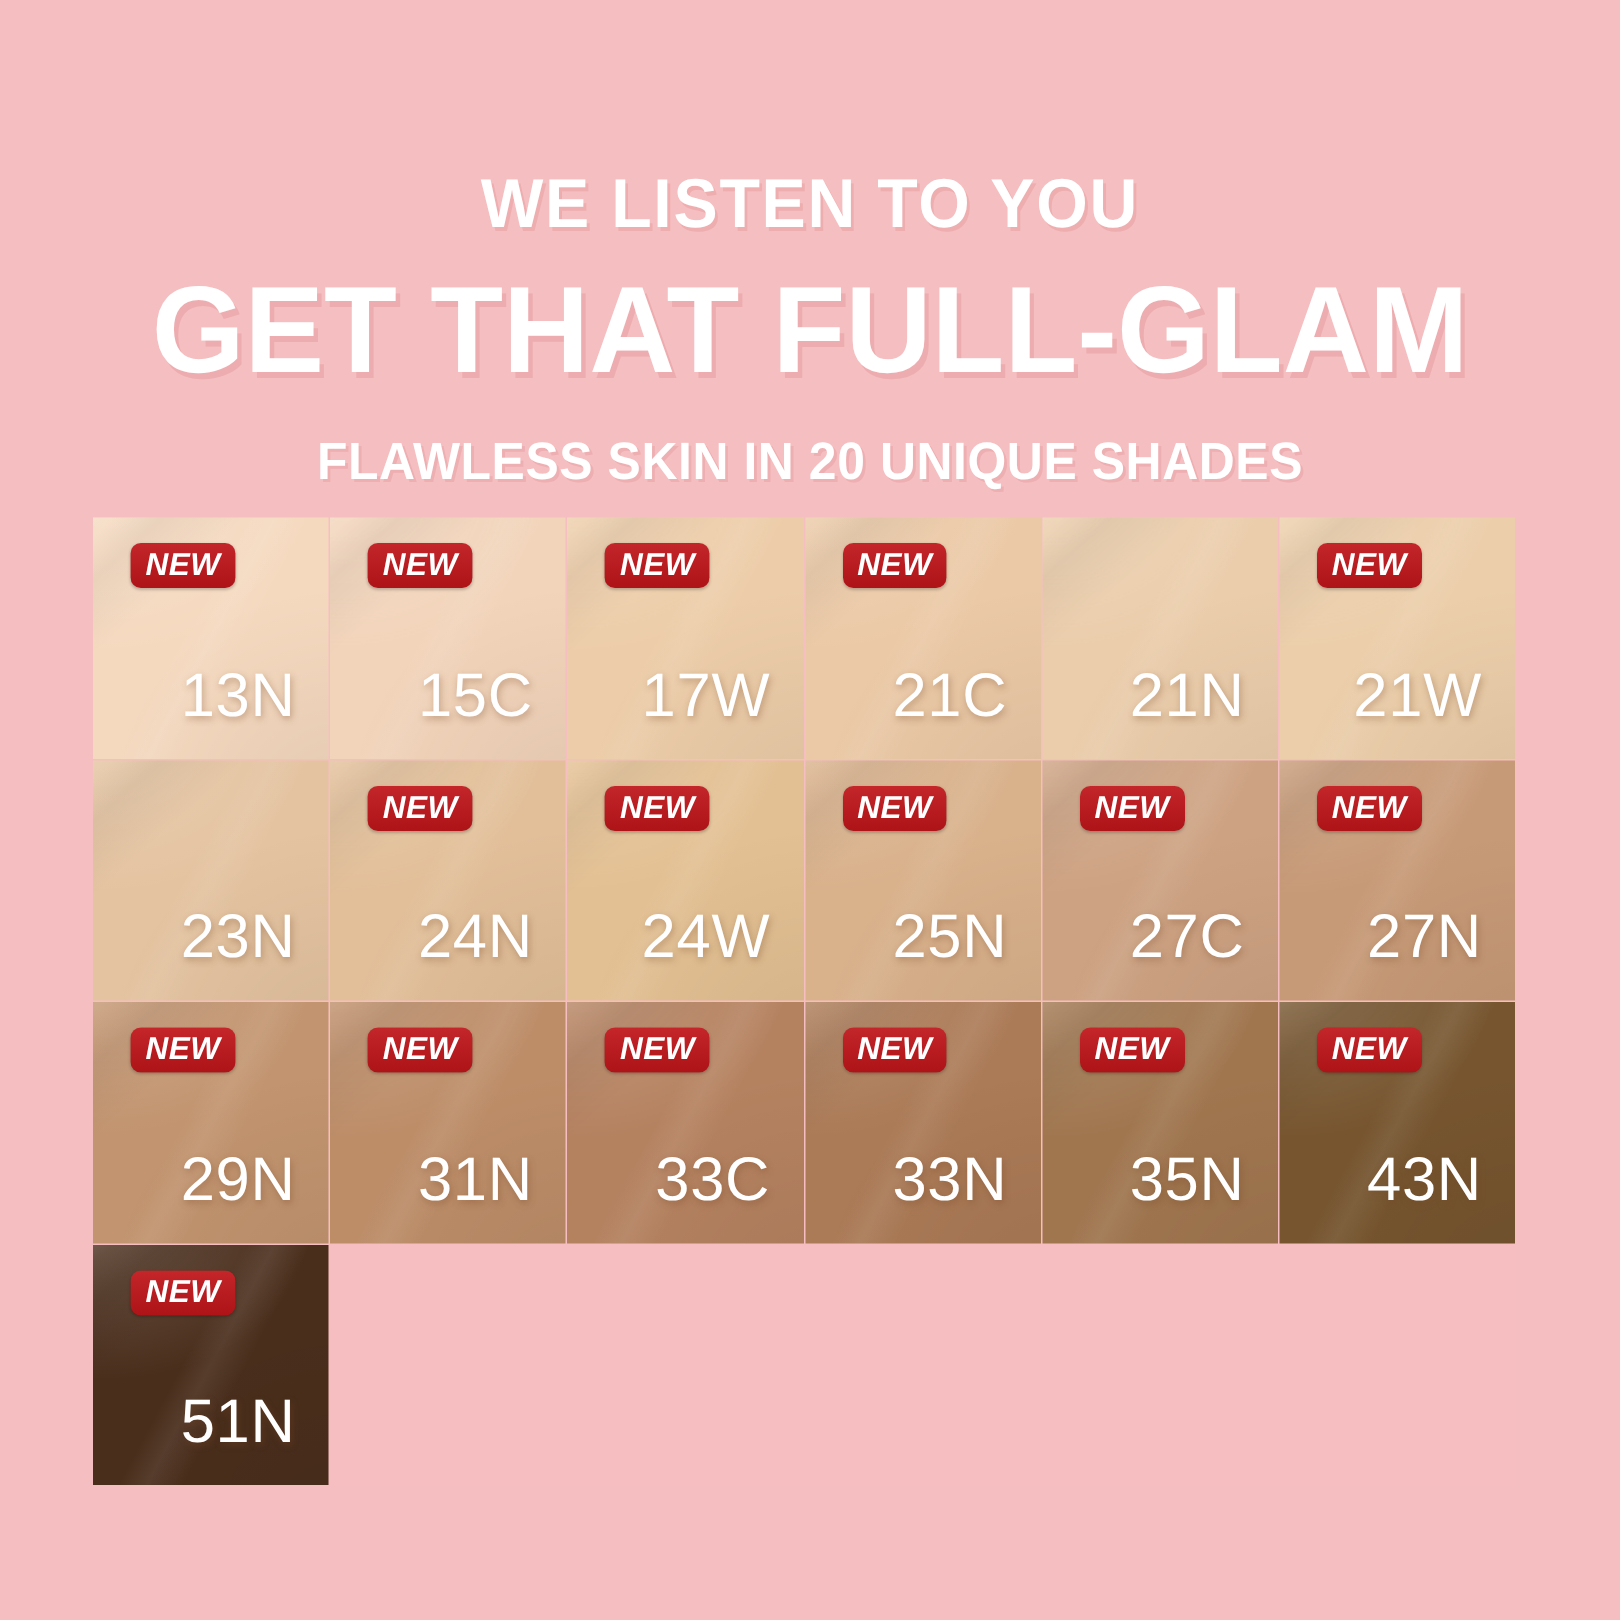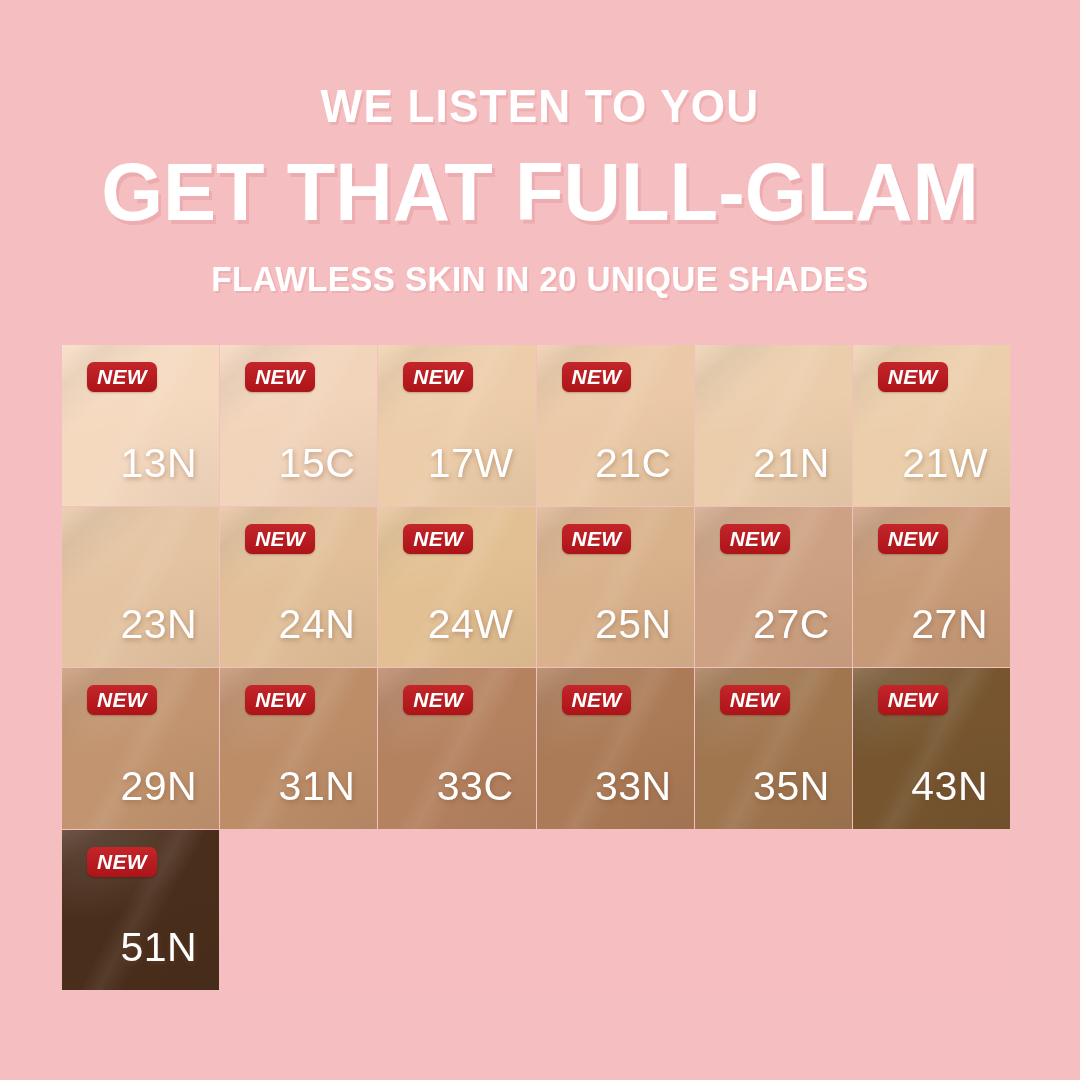--- a/index.html
+++ b/index.html
@@ -22,21 +22,21 @@
     box-sizing: border-box;
   }
 
   
   .header {
     position: absolute;
     left: 0;
     top: 0;
     width: 1080px;
     text-align: center;
-    padding-top: 83px;
+    padding-top: 112px;
     box-sizing: border-box;
   }
 
   .eyebrow {
     font-size: 46px;
     font-weight: 700;
     letter-spacing: 1.2px;
     color: #ffffff;
     line-height: 1;
     text-transform: uppercase;

